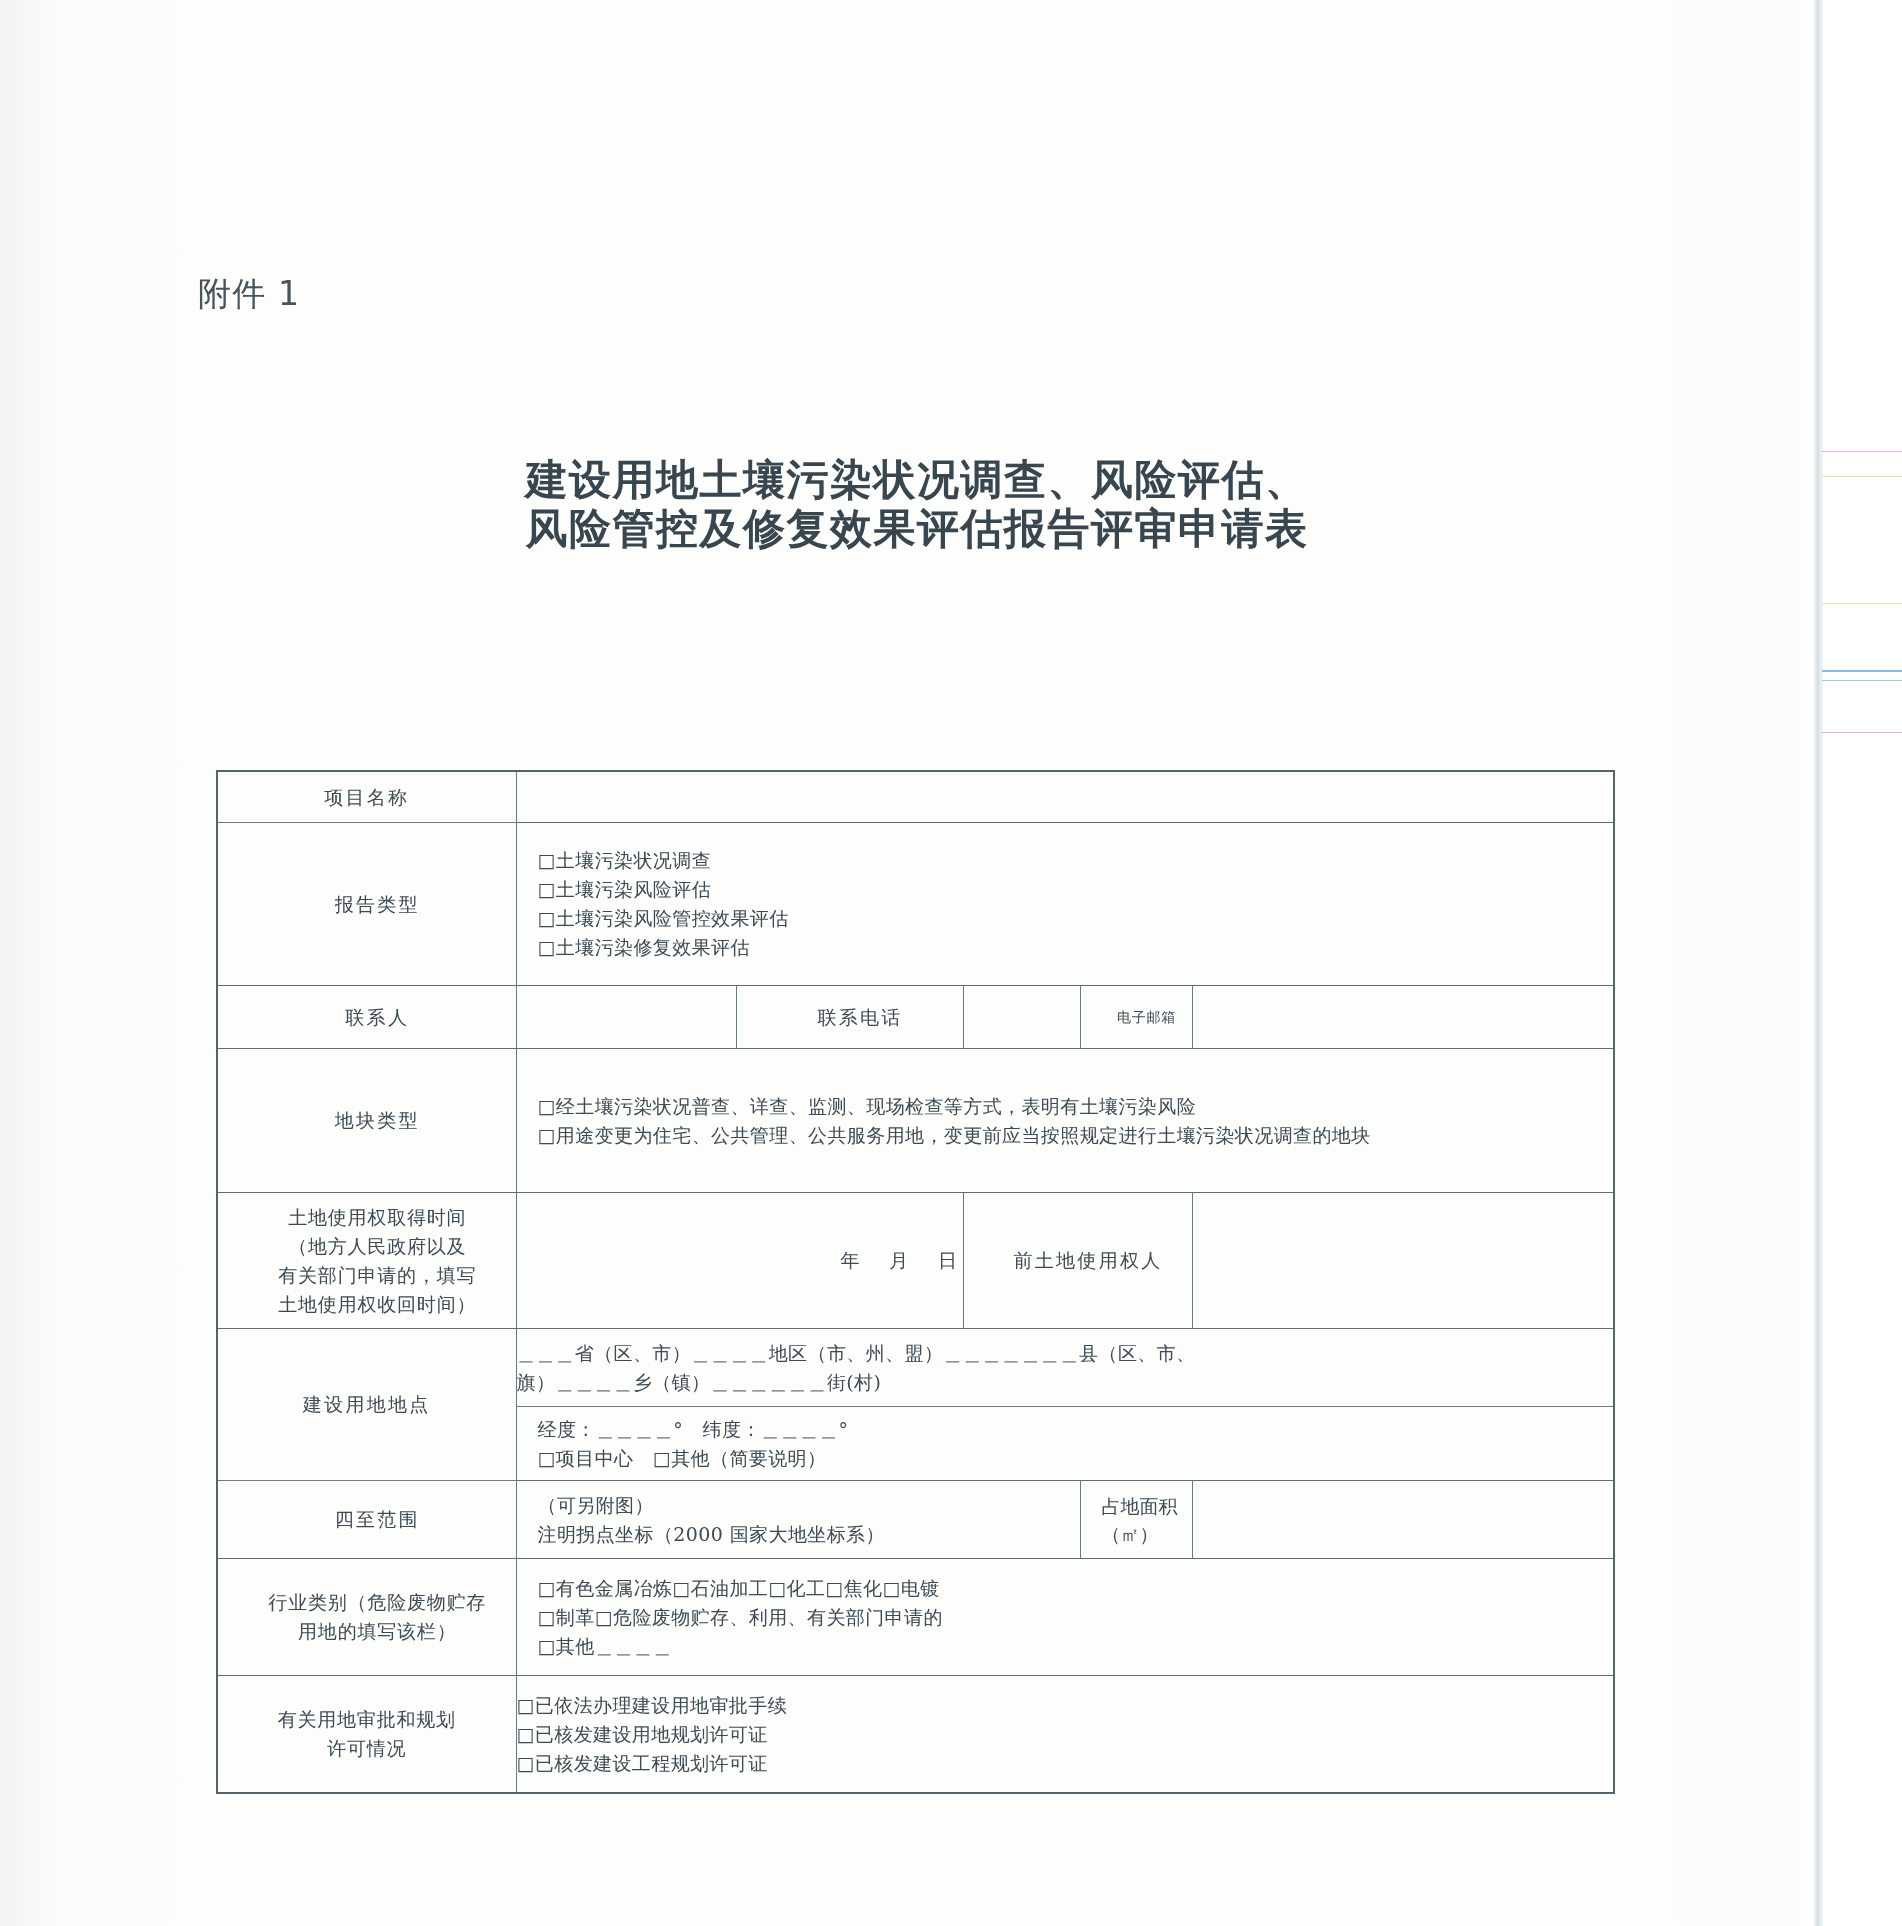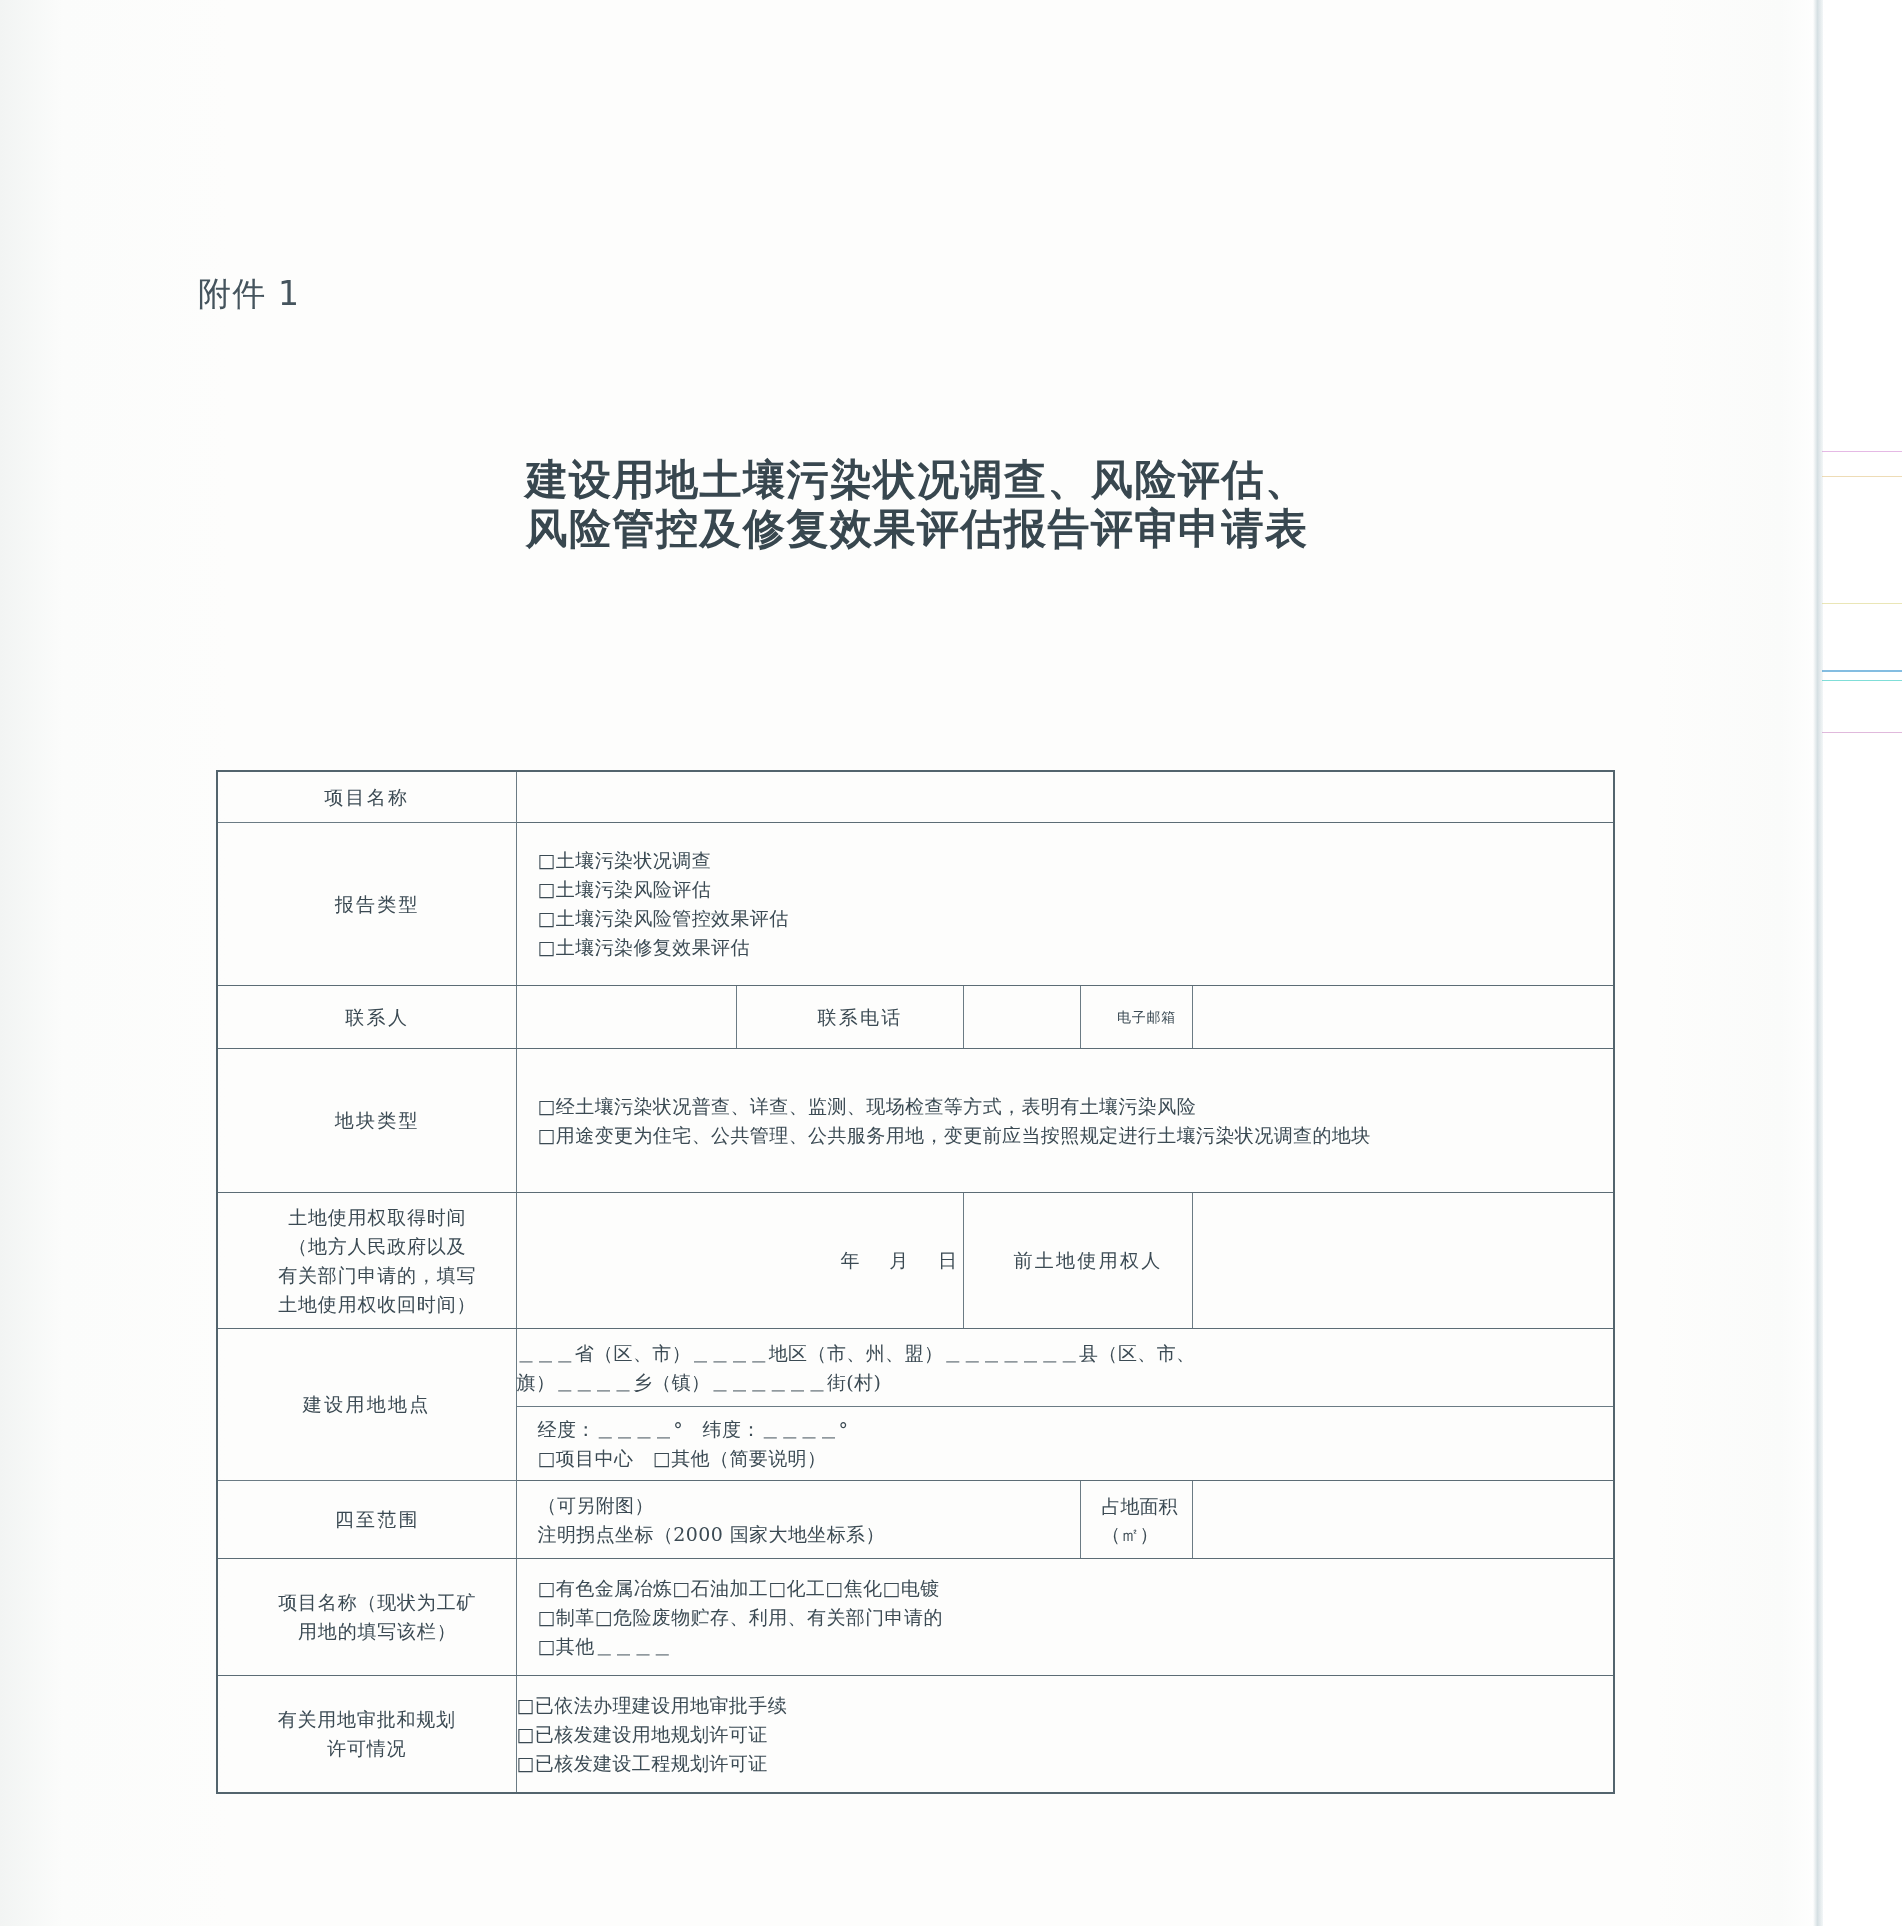--- a/index.html
+++ b/index.html
@@ -233,21 +233,21 @@
         </td>
         <td class="hd-b" style="text-align:left;line-height:28px">
           <span style="display:block">占地面积</span>
           <span style="display:block">（㎡）</span>
         </td>
         <td class="outer-r hd-b"></td>
       </tr>
 
       <tr>
         <td class="outer-l hd-b lbl-multi" style="height:116px">
-          <span style="display:block">项目名称（现状为工矿</span>
+          <span style="display:block">行业类别（危险废物贮存</span>
           <span style="display:block">用地的填写该栏）</span>
         </td>
         <td class="outer-r hd-b cellbody" colspan="5">
           <span class="ln chk">□有色金属冶炼□石油加工□化工□焦化□电镀</span>
           <span class="ln chk">□制革□危险废物贮存、利用、有关部门申请的</span>
           <span class="ln chk">□其他＿＿＿＿</span>
         </td>
       </tr>
 
       <tr>

